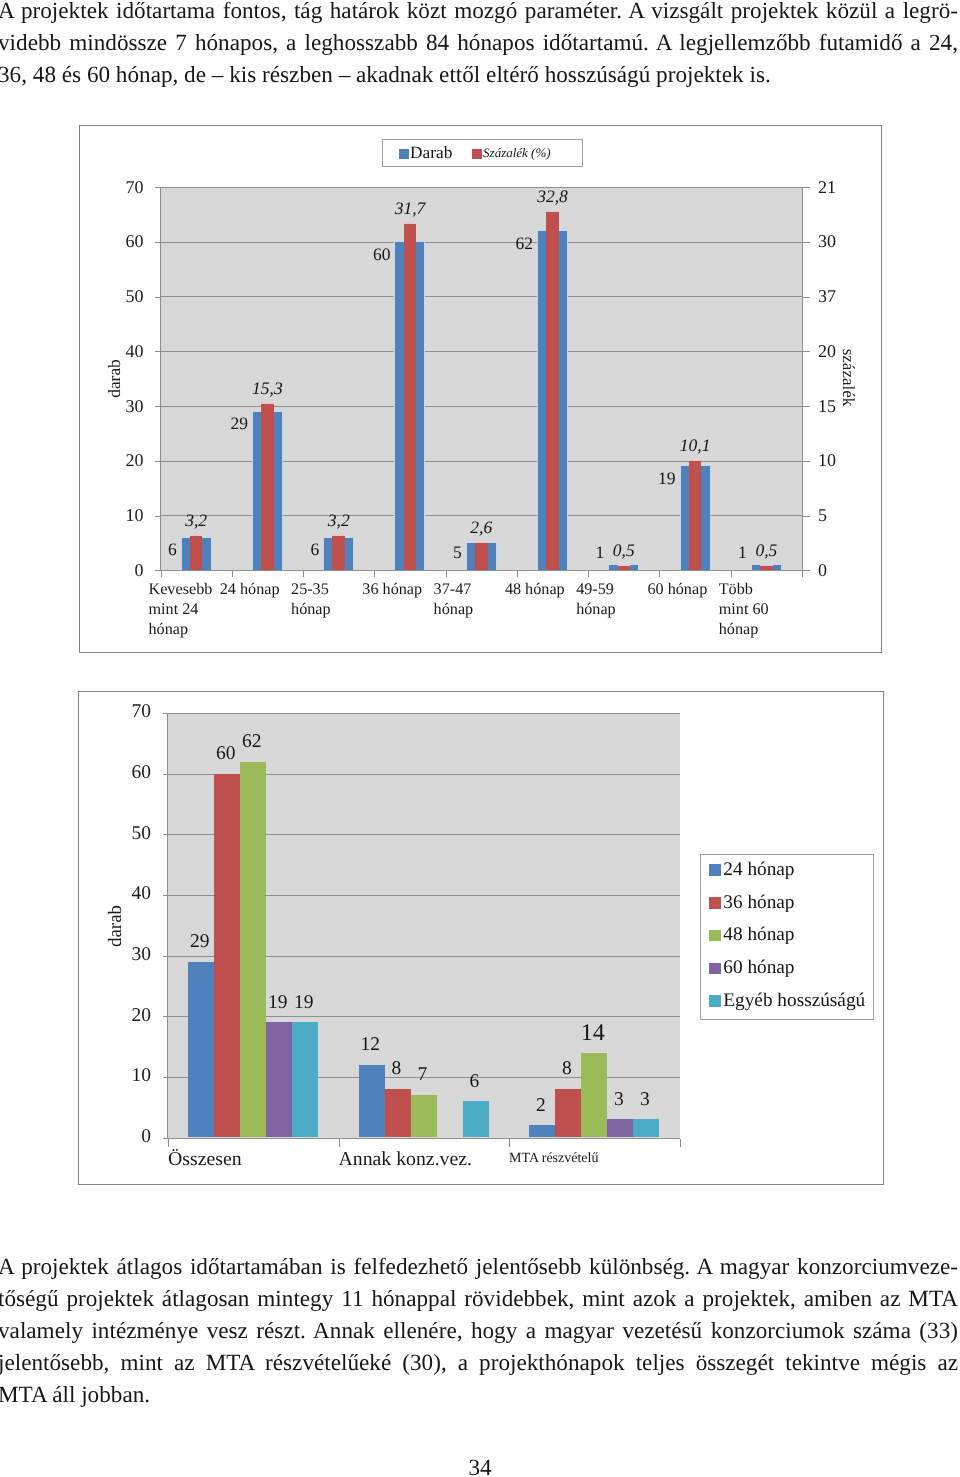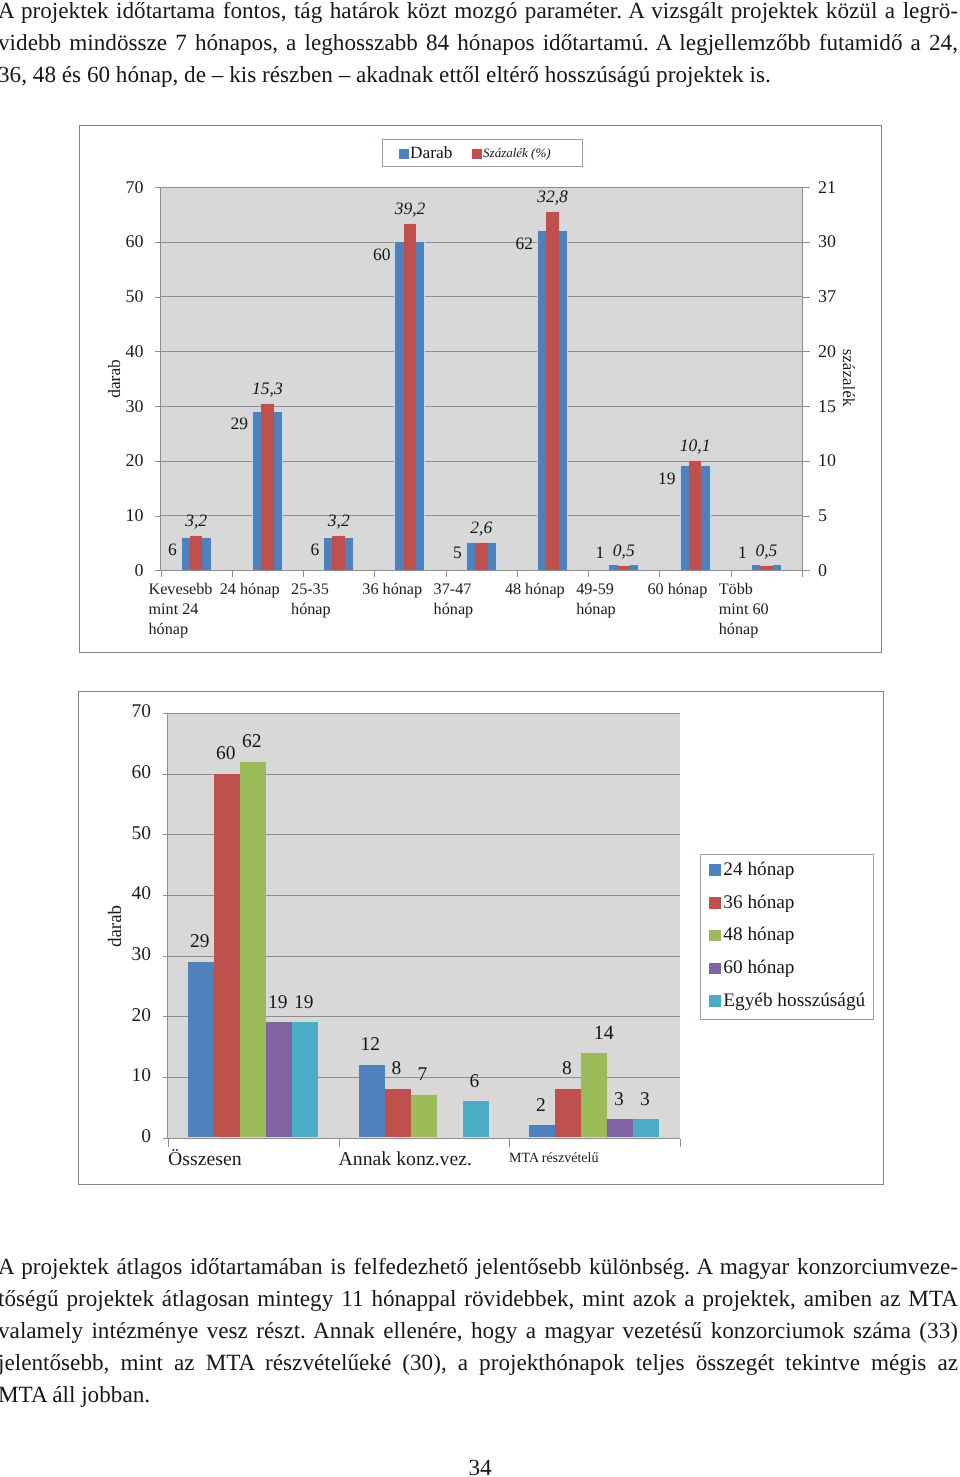--- a/index.html
+++ b/index.html
@@ -167,21 +167,21 @@
         <div style="white-space: nowrap;">mint 60</div>
         <div style="white-space: nowrap;">hónap</div>
       </div>
       <div class="vlabel" style="left: 52.6389px; top: 412.22px; width: 44px; text-align: right; font-size: 17.5px; line-height: 22px;">6</div>
       <div class="vlabel" style="left: 86.1389px; top: 383.031px; width: 60px; text-align: center; font-style: italic; font-size: 17.5px; line-height: 22px;">3,2</div>
       <div class="vlabel" style="left: 123.917px; top: 286.345px; width: 44px; text-align: right; font-size: 17.5px; line-height: 22px;">29</div>
       <div class="vlabel" style="left: 157.417px; top: 250.588px; width: 60px; text-align: center; font-style: italic; font-size: 17.5px; line-height: 22px;">15,3</div>
       <div class="vlabel" style="left: 195.194px; top: 412.22px; width: 44px; text-align: right; font-size: 17.5px; line-height: 22px;">6</div>
       <div class="vlabel" style="left: 228.694px; top: 383.031px; width: 60px; text-align: center; font-style: italic; font-size: 17.5px; line-height: 22px;">3,2</div>
       <div class="vlabel" style="left: 266.472px; top: 116.686px; width: 44px; text-align: right; font-size: 17.5px; line-height: 22px;">60</div>
-      <div class="vlabel" style="left: 299.972px; top: 71.0784px; width: 60px; text-align: center; font-style: italic; font-size: 17.5px; line-height: 22px;">39,2</div>
+      <div class="vlabel" style="left: 299.972px; top: 71.0784px; width: 60px; text-align: center; font-style: italic; font-size: 17.5px; line-height: 22px;">31,7</div>
       <div class="vlabel" style="left: 337.75px; top: 415.058px; width: 44px; text-align: right; font-size: 17.5px; line-height: 22px;">5</div>
       <div class="vlabel" style="left: 371.25px; top: 389.599px; width: 60px; text-align: center; font-style: italic; font-size: 17.5px; line-height: 22px;">2,6</div>
       <div class="vlabel" style="left: 409.028px; top: 105.74px; width: 44px; text-align: right; font-size: 17.5px; line-height: 22px;">62</div>
       <div class="vlabel" style="left: 442.528px; top: 59.0381px; width: 60px; text-align: center; font-style: italic; font-size: 17.5px; line-height: 22px;">32,8</div>
       <div class="vlabel" style="left: 480.306px; top: 415.058px; width: 44px; text-align: right; font-size: 17.5px; line-height: 22px;">1</div>
       <div class="vlabel" style="left: 513.806px; top: 412.585px; width: 60px; text-align: center; font-style: italic; font-size: 17.5px; line-height: 22px;">0,5</div>
       <div class="vlabel" style="left: 551.583px; top: 341.073px; width: 44px; text-align: right; font-size: 17.5px; line-height: 22px;">19</div>
       <div class="vlabel" style="left: 585.083px; top: 307.506px; width: 60px; text-align: center; font-style: italic; font-size: 17.5px; line-height: 22px;">10,1</div>
       <div class="vlabel" style="left: 622.861px; top: 415.058px; width: 44px; text-align: right; font-size: 17.5px; line-height: 22px;">1</div>
       <div class="vlabel" style="left: 656.361px; top: 412.585px; width: 60px; text-align: center; font-style: italic; font-size: 17.5px; line-height: 22px;">0,5</div>
@@ -247,21 +247,21 @@
       <div class="vlabel" style="left: 125.75px; top: 49.0429px; width: 42px; text-align: center; font-size: 19.5px; line-height: 26px;">60</div>
       <div class="vlabel" style="left: 151.75px; top: 36.9143px; width: 42px; text-align: center; font-size: 19.5px; line-height: 26px;">62</div>
       <div class="vlabel" style="left: 177.75px; top: 297.679px; width: 42px; text-align: center; font-size: 19.5px; line-height: 26px;">19</div>
       <div class="vlabel" style="left: 203.75px; top: 297.679px; width: 42px; text-align: center; font-size: 19.5px; line-height: 26px;">19</div>
       <div class="vlabel" style="left: 270.25px; top: 340.129px; width: 42px; text-align: center; font-size: 19.5px; line-height: 26px;">12</div>
       <div class="vlabel" style="left: 296.25px; top: 364.386px; width: 42px; text-align: center; font-size: 19.5px; line-height: 26px;">8</div>
       <div class="vlabel" style="left: 322.25px; top: 370.45px; width: 42px; text-align: center; font-size: 19.5px; line-height: 26px;">7</div>
       <div class="vlabel" style="left: 374.25px; top: 376.514px; width: 42px; text-align: center; font-size: 19.5px; line-height: 26px;">6</div>
       <div class="vlabel" style="left: 440.75px; top: 400.771px; width: 42px; text-align: center; font-size: 19.5px; line-height: 26px;">2</div>
       <div class="vlabel" style="left: 466.75px; top: 364.386px; width: 42px; text-align: center; font-size: 19.5px; line-height: 26px;">8</div>
-      <div class="vlabel" style="left: 492.75px; top: 328px; width: 42px; text-align: right; font-size: 20px; line-height: 26px;">14</div>
+      <div class="vlabel" style="left: 492.75px; top: 328px; width: 42px; text-align: center; font-size: 24px; line-height: 26px;">14</div>
       <div class="vlabel" style="left: 518.75px; top: 394.707px; width: 42px; text-align: center; font-size: 19.5px; line-height: 26px;">3</div>
       <div class="vlabel" style="left: 544.75px; top: 394.707px; width: 42px; text-align: center; font-size: 19.5px; line-height: 26px;">3</div>
       <div class="axistitle" style="left: -3.5px; top: 220.5px; width: 80px; text-align: center; font-size: 19px; line-height: 26px; transform: rotate(-90deg);">darab</div>
       <div class="legendbox" style="left: 620.6px; top: 162.3px; width: 174px; height: 165.7px;">
         <div class="lgkey" style="left: 8.6px; top: 9.2px; width: 11.4px; height: 11.4px; background: rgb(79, 129, 189);"></div>
         <div class="lgtext" style="left: 22.7px; top: 1.7px; font-size: 19.3px; line-height: 26px;">24 hónap</div>
         <div class="lgkey" style="left: 8.6px; top: 41.9px; width: 11.4px; height: 11.4px; background: rgb(192, 80, 77);"></div>
         <div class="lgtext" style="left: 22.7px; top: 34.4px; font-size: 19.3px; line-height: 26px;">36 hónap</div>
         <div class="lgkey" style="left: 8.6px; top: 74.6px; width: 11.4px; height: 11.4px; background: rgb(155, 187, 89);"></div>
         <div class="lgtext" style="left: 22.7px; top: 67.1px; font-size: 19.3px; line-height: 26px;">48 hónap</div>

